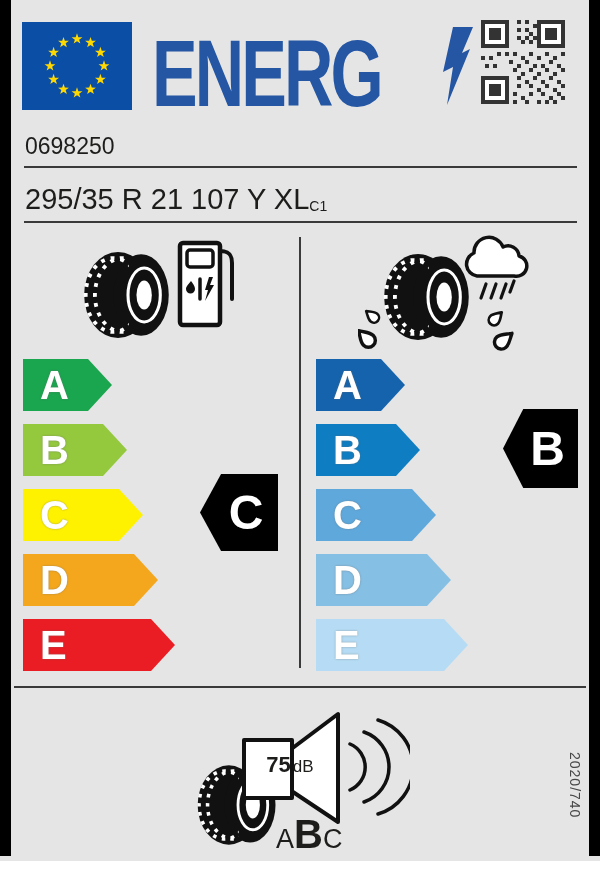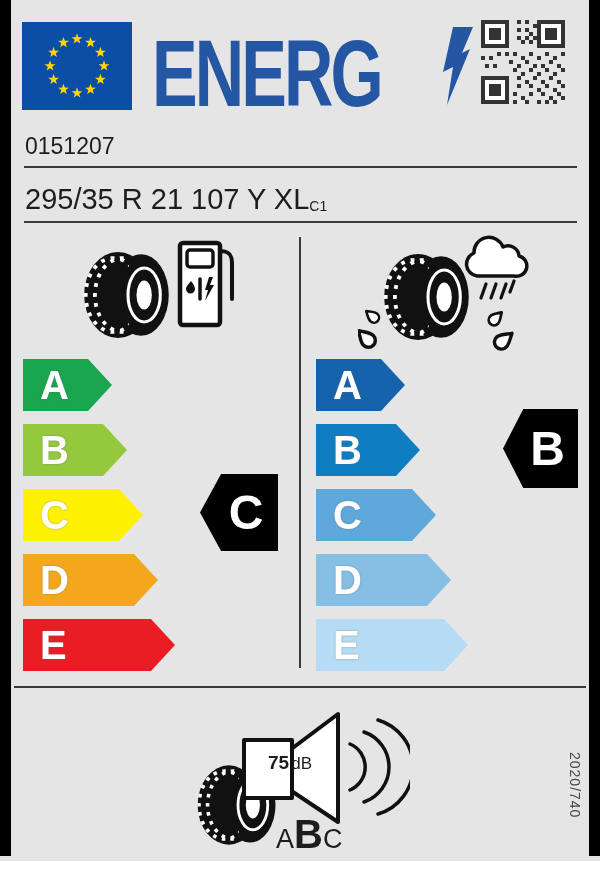--- a/index.html
+++ b/index.html
@@ -49,21 +49,21 @@
   .indicator-fuel { left:200px; top:474px; width:78px; height:77px; }
   .indicator-wet  { left:503px; top:409px; width:75px; height:79px; }
 
   .icon-svg { position:absolute; }
   .fuel-icon { left:78px; top:233px; }
   .wet-icon { left:358px; top:230px; }
   .noise-icon { left:190px; top:700px; }
 
   
   .db-box { position:absolute; left:244px; top:752px; width:48px; display:flex; justify-content:center; align-items:baseline; gap:2px; }
-  .db-value { font-weight:bold; font-size:19px;margin-left:44px; }
+  .db-value { font-weight:bold; font-size:22px;margin-left:44px; }
   .db-unit { font-size:17px; }
   .noise-abc { position:absolute; left:276px; top:812px; display:flex; align-items:baseline; color:#1d1d1b; }
   .noise-a, .noise-c { font-size:27px; }
   .noise-b { font-size:40px; font-weight:bold; }
 
   .regulation { position:absolute; right:17px; top:752px; writing-mode:vertical-rl; font-size:14px; color:#474747; letter-spacing:1px; }
 </style>
 </head>
 <body>
 
@@ -132,21 +132,21 @@
                M4,44h4v4h-4z M12,44h4v4h-4z M28,40h4v4h-4z M36,44h4v4h-4z M44,40h4v4h-4z M52,44h4v4h-4z M60,44h4v4h-4z M68,40h4v4h-4z M76,44h4v4h-4z
                M32,48h4v4h-4z M40,52h4v4h-4z M48,48h4v4h-4z M56,52h4v4h-4z M64,48h4v4h-4z M72,52h4v4h-4z M80,48h4v4h-4z
                M36,56h4v4h-4z M44,60h4v4h-4z M52,56h4v4h-4z M60,60h4v4h-4z M68,56h4v4h-4z M76,60h4v4h-4z
                M36,64h4v4h-4z M48,64h4v4h-4z M56,68h4v4h-4z M64,64h4v4h-4z M72,68h4v4h-4z M80,64h4v4h-4z
                M32,72h4v4h-4z M40,76h4v4h-4z M48,72h4v4h-4z M60,72h4v4h-4z M68,76h4v4h-4z M76,72h4v4h-4z
                M32,80h4v4h-4z M44,80h4v4h-4z M56,80h4v4h-4z M64,80h4v4h-4z M72,80h4v4h-4z M80,76h4v4h-4z"></path>
     </g>
   </svg>
 
   <div class="brand-row">
-    <span class="ident">0151207</span>
+    <span class="ident">0698250</span>
   </div>
   <div class="rule rule1"></div>
   <div class="size-row">
     <span class="tyre-size">295/35 R 21 107 Y XL</span>
     <span class="tyre-class">C1</span>
   </div>
   <div class="rule rule2"></div>
 
   <svg class="icon-svg fuel-icon" width="160" height="122" viewBox="0 0 160 122">
     <use href="#tire" x="0" y="8" width="100" height="108"></use>

